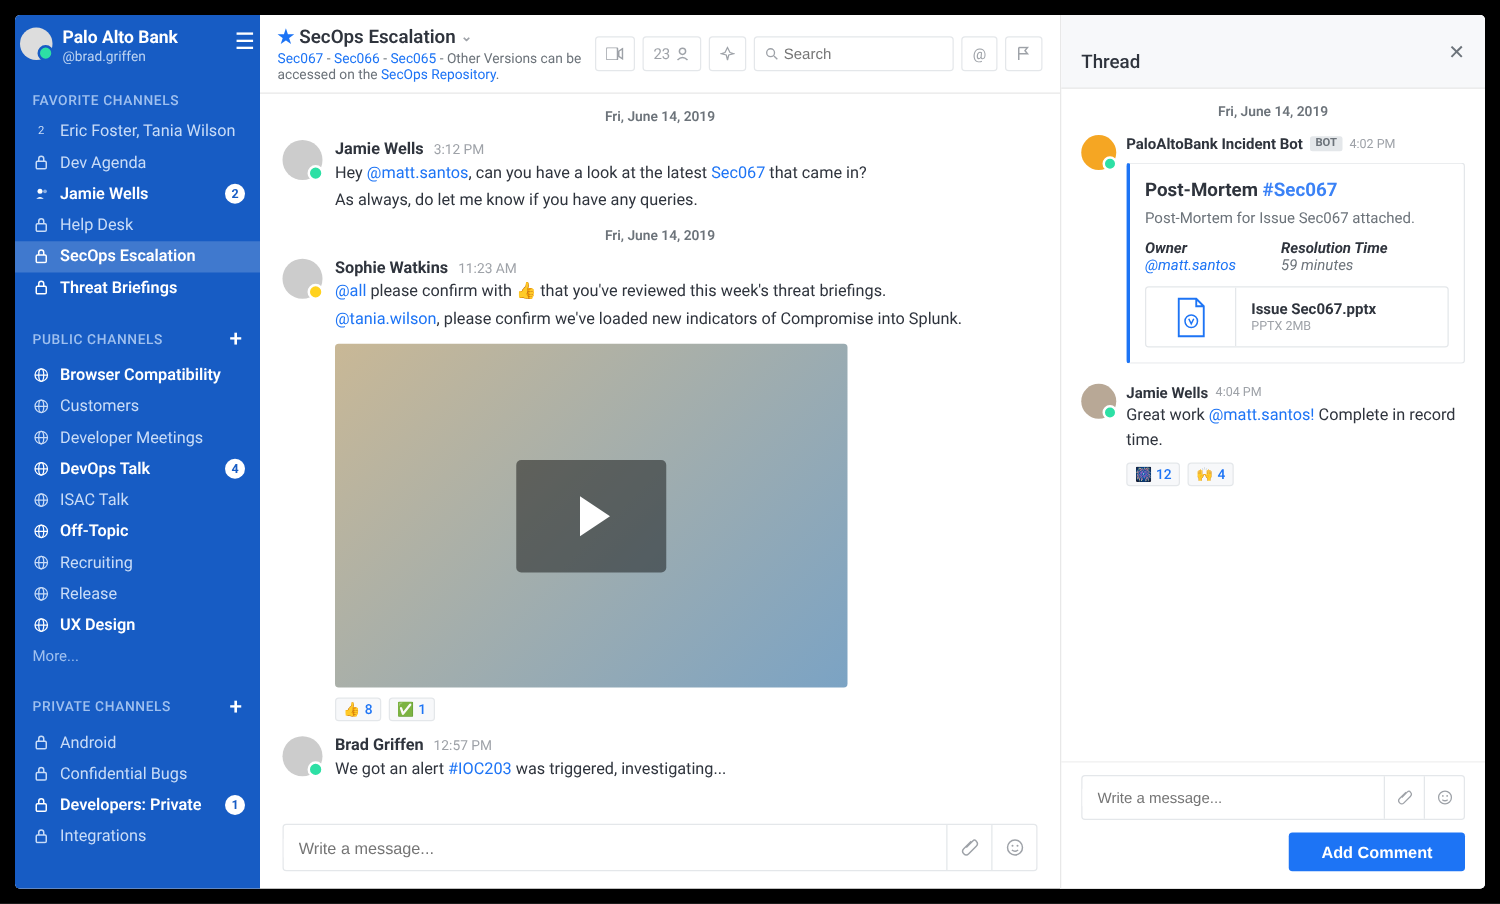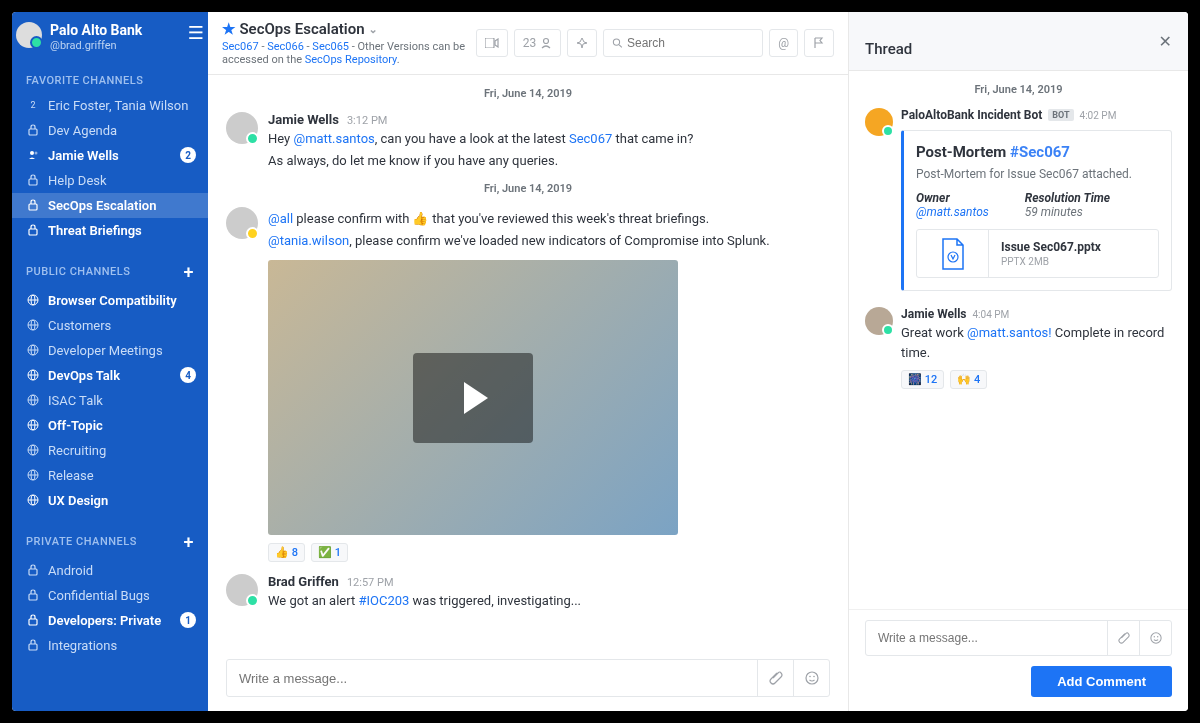--- a/index.html
+++ b/index.html
@@ -274,20 +274,21 @@
               <span class="ic">
                 <svg width="12" height="12" viewBox="0 0 12 12">
                   <circle cx="6" cy="6" r="5" fill="none" stroke="currentColor" stroke-width="1"></circle>
                   <ellipse cx="6" cy="6" rx="2" ry="5" fill="none" stroke="currentColor" stroke-width="1"></ellipse>
                   <line x1="1" y1="6" x2="11" y2="6" stroke="currentColor" stroke-width="1"></line>
                 </svg>
               </span>
               <span>UX Design</span>
             </div>
           </div>
+    <div class="sb-more">More...</div>
   </div>
 
   <div class="sb-section">
     <div class="sb-section-head">
       <span>PRIVATE CHANNELS</span>
       <span class="sb-add">+</span>
     </div>
     <div id="priv-list">
             <div class="sb-item">
               <span class="ic">
@@ -388,20 +389,24 @@
                   <span class="msg-time">3:12 PM</span>
                 </div>
                 <div class="msg-text"><span>Hey </span><span class="mention">@matt.santos</span><span>, can you have a look at the latest </span><span class="link">Sec067</span><span> that came in?</span></div>
                 <div class="msg-text"><span>As always, do let me know if you have any queries.</span></div>
               </div>
             </div>
             <div class="date-div">Fri, June 14, 2019</div>
             <div class="msg">
               <div class="msg-av away"></div>
               <div class="msg-body">
+                <div class="msg-head">
+                  <span class="msg-name">Sophie Watkins</span>
+                  <span class="msg-time">11:23 AM</span>
+                </div>
                 <div class="msg-text"><span class="mention">@all</span><span> please confirm with 👍 that you've reviewed this week's threat briefings.</span></div>
                 <div class="msg-text"><span class="mention">@tania.wilson</span><span>, please confirm we've loaded new indicators of Compromise into Splunk.</span></div>
                 <div class="video-thumb">
                   <div class="play-ov"></div>
                 </div>
                 <div class="reactions">
                   <div class="react">
                     <span>👍</span>
                     <span class="cnt">8</span>
                   </div>

